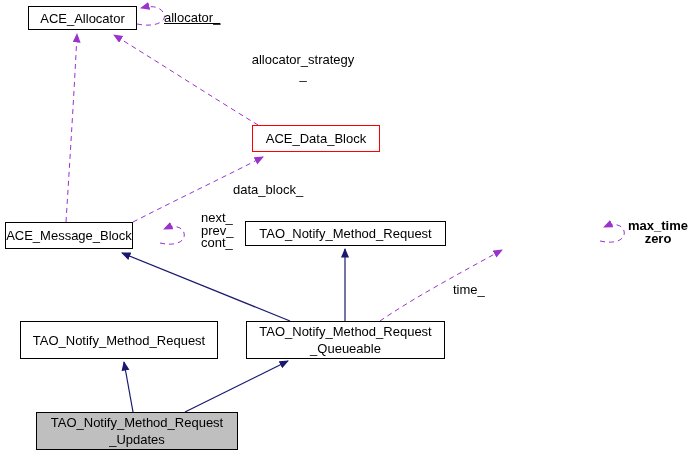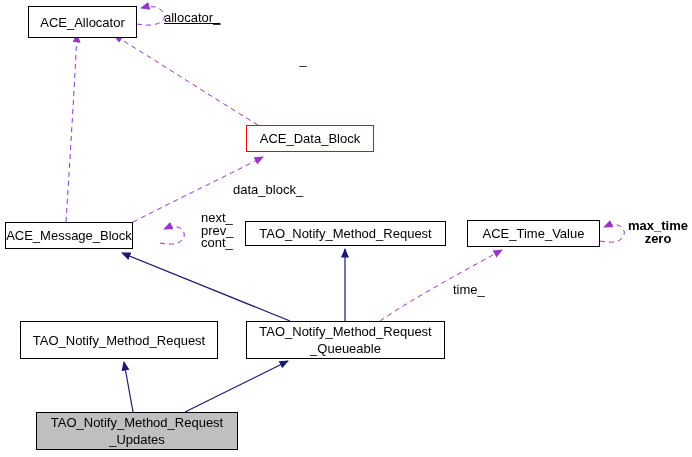--- a/index.html
+++ b/index.html
@@ -59,57 +59,55 @@
     <path d="M 160,243 C 178,247 186,240 184,233 C 182,226 173,225 164,229" fill="none" stroke-width="1" stroke-dasharray="5,4" marker-end="url(#arrow-purple)" stroke="#9a32cd"></path>
     <path d="M 380,321 C 415,297 462,272 502,250" fill="none" stroke-width="1" stroke-dasharray="5,4" marker-end="url(#arrow-purple)" stroke="#9a32cd"></path>
     <path d="M 600,241 C 618,245 626,238 624,231 C 622,224 613,223 604,227" fill="none" stroke-width="1" stroke-dasharray="5,4" marker-end="url(#arrow-purple)" stroke="#9a32cd"></path>
 
     <path d="M 345,321 L 345,249" fill="none" stroke-width="1.2" marker-end="url(#arrow-navy)" stroke="#191970"></path>
     <path d="M 290,321 L 122,253" fill="none" stroke-width="1.2" marker-end="url(#arrow-navy)" stroke="#191970"></path>
     <path d="M 133,412 L 124,362" fill="none" stroke-width="1.2" marker-end="url(#arrow-navy)" stroke="#191970"></path>
     <path d="M 185,412 L 288,361" fill="none" stroke-width="1.2" marker-end="url(#arrow-navy)" stroke="#191970"></path>
   </svg>
 
-  <div class="node" style="left:28px;top:6px;width:109px;height:32px;">
+  <div class="node" style="left:28px;top:6px;width:109px;height:24px;">
     <span>ACE_Allocator</span>
   </div>
 
-  <div class="node truncated" style="left:246px;top:125px;width:128px;height:27px;">
+  <div class="node truncated" style="left:252px;top:125px;width:128px;height:27px;">
     <span>ACE_Data_Block</span>
   </div>
 
   <div class="node" style="left:5px;top:222px;width:128px;height:27px;">
     <span>ACE_Message_Block</span>
   </div>
 
   <div class="node" style="left:245px;top:221px;width:201px;height:25px;">
     <span>TAO_Notify_Method_Request</span>
   </div>
 
-  <div class="node" style="left:467px;top:220px;width:133px;height:27px;">
-    <span>ACE_Time_Value</span>
-  </div>
 
   <div class="node" style="left:20px;top:321px;width:198px;height:38px;">
     <span>TAO_Notify_Method_Request</span>
   </div>
 
   <div class="node" style="left:246px;top:321px;width:199px;height:38px;">
     <span>TAO_Notify_Method_Request</span>
     <span>_Queueable</span>
   </div>
 
   <div class="node current" style="left:36px;top:412px;width:202px;height:38px;">
     <span>TAO_Notify_Method_Request</span>
     <span>_Updates</span>
   </div>
 
   <div class="edge-label" style="left:164px;top:10px;text-decoration:underline;">allocator_</div>
 
   <div class="edge-label center" style="left:303px;top:52px;">
+    <div>allocator_strategy</div>
     <div>_</div>
   </div>
 
 
   <div class="edge-label" style="left:233px;top:182px;">data_block_</div>
 
   <div class="edge-label tight" style="left:201px;top:212px;">
     <div>next_</div>
     <div>prev_</div>
     <div>cont_</div>

